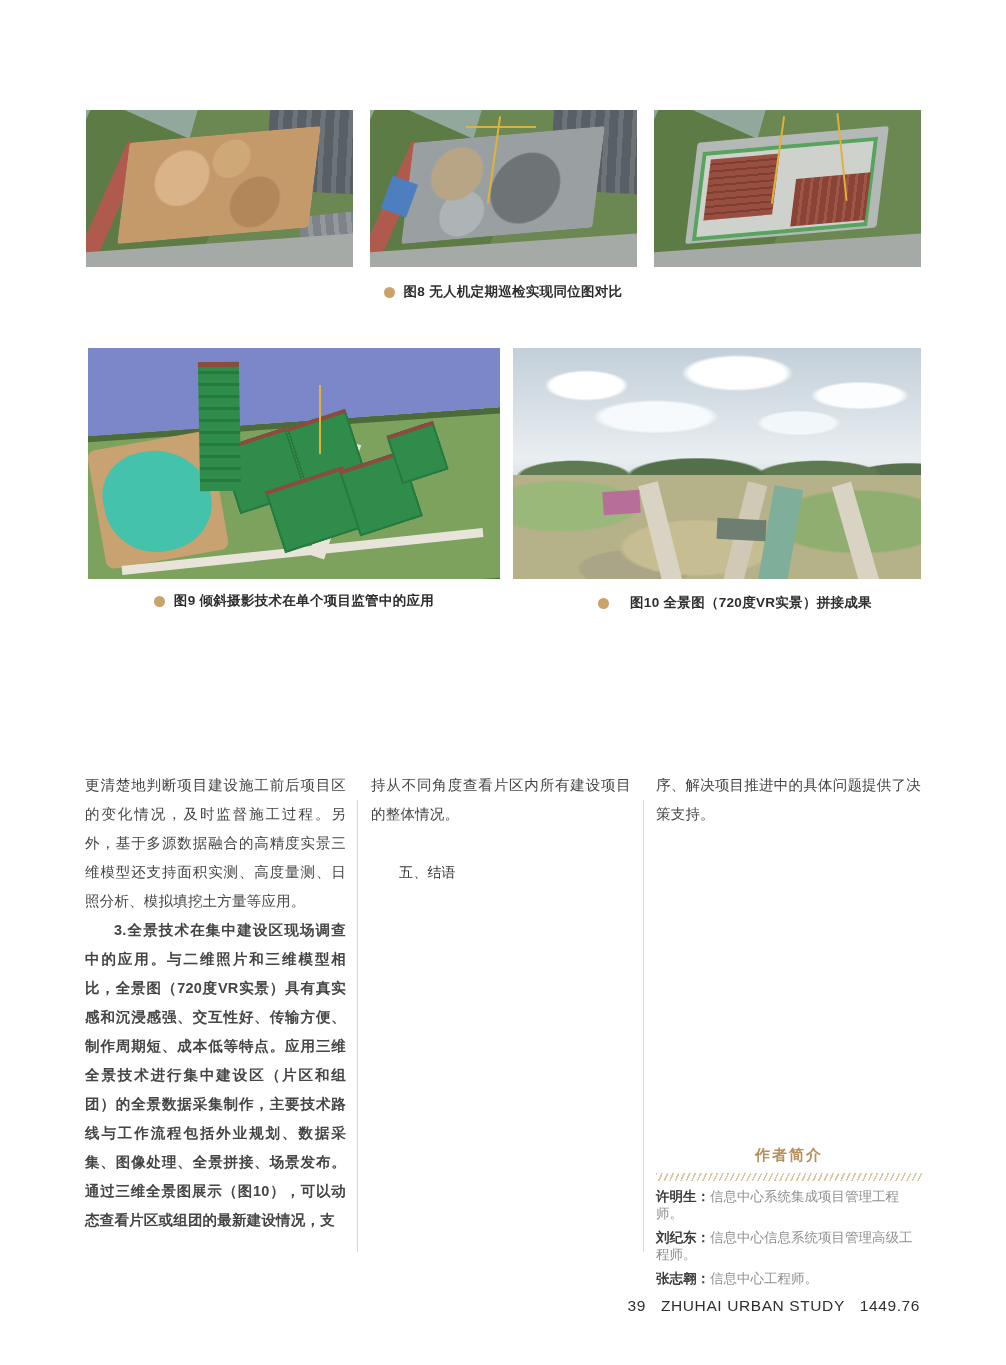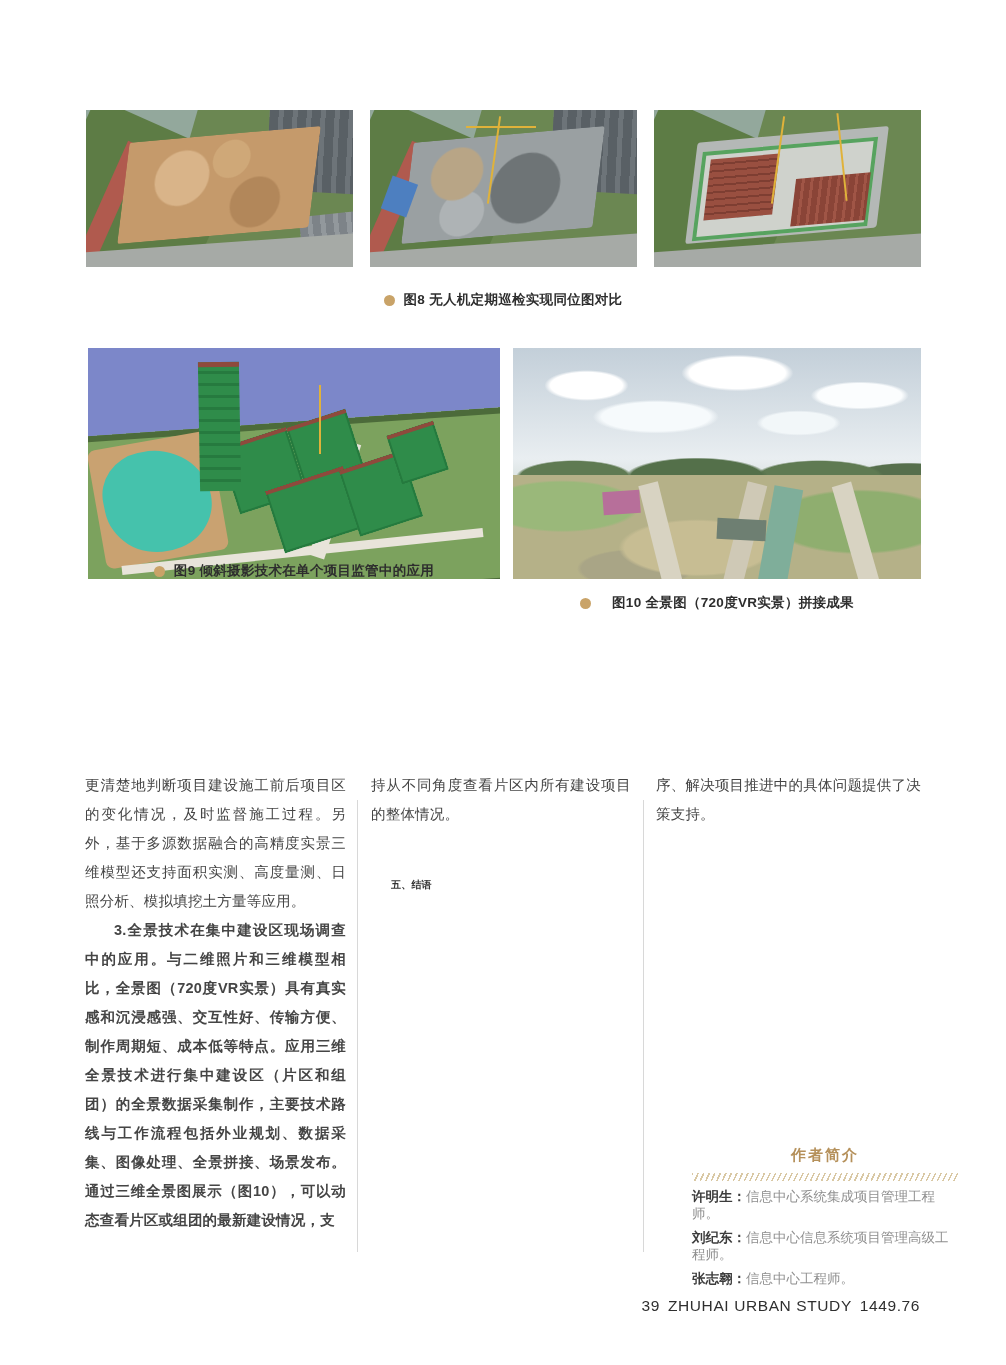--- a/index.html
+++ b/index.html
@@ -91,52 +91,52 @@
   .f10-water { left:62%; top:60%; width:7%; height:42%; background:#7fae9a; transform:rotate(10deg); }
   .f10-roadL { left:34%; top:58%; width:5%; height:50%; background:#d8d3c2; transform:rotate(-14deg); }
   .f10-roadR1 { left:54%; top:58%; width:5%; height:52%; background:#cfc9b6; transform:rotate(14deg); }
   .f10-roadR2 { left:82%; top:58%; width:5%; height:52%; background:#d8d3c2; transform:rotate(-16deg); }
   .f10-bldg { left:22%; top:62%; width:9%; height:10%; background:#b76f9a; transform:rotate(-4deg); }
   .f10-bldg2 { left:50%; top:74%; width:12%; height:9%; background:#6e7f72; transform:rotate(3deg); }
 
   
   .caption { position:absolute; display:flex; align-items:center; justify-content:center;
      font-size:13.5px; font-weight:bold; color:#2e2e2e; letter-spacing:0.3px; }
-  .cap8 { left:0; top:283px; width:1006px;margin-top:8px; }
-  .cap9 { left:88px; top:562px; width:412px;text-align:right; }
-  .cap10 { left:513px; top:594px; width:408px;gap:12px; }
+  .cap8 { left:0; top:283px; width:1006px; }
+  .cap9 { left:88px; top:592px; width:412px;text-align:right; }
+  .cap10 { left:531px; top:594px; width:408px;gap:12px; }
   .bullet { display:inline-block; width:11px; height:11px; border-radius:50%; background:#c9a368; margin-right:9px; flex:0 0 auto; }
 
   
   .col { position:absolute; top:771px; font-size:14.5px; line-height:29px; color:#454545;
      text-align:justify; letter-spacing:0.2px; }
   .col p { text-align:justify; }
   .col1 { left:85px; width:261px; }
   .col2 { left:371px; width:260px; }
   .col3 { left:656px; width:265px; }
   .indent { text-indent:2em;font-weight:bold; }
   .vdiv { position:absolute; top:800px; width:1px; height:452px; background:#d8d8d8; }
   .vd1 { left:357px; } .vd2 { left:643px; }
-  .sec-heading { font-weight:bold; font-size:10px; color:#333333; text-indent:2em;
-     margin-top:41px; margin-bottom:7px; line-height:29px; }
-
-  
-  .authors { position:absolute; left:692px; top:1146px; width:266px; }
+  .sec-heading { font-weight:normal; font-size:14px; color:#333333; text-indent:2em;
+     margin-top:29px; margin-bottom:7px; line-height:29px; }
+
+  
+  .authors { position:absolute; left:656px; top:1146px; width:266px; }
   .authors-heading { text-align:center; color:#b5905a; font-weight:bold; font-size:15px; letter-spacing:2px; }
   .hatch { margin-top:8px; height:8px;
      background:repeating-linear-gradient(115deg, #d9c8a4 0 1.5px, #ffffff 1.5px 5px); }
   .author-row { margin-top:7px; font-size:13.5px; line-height:17px; }
   .author-row .aname { font-weight:bold; color:#3c3c3c; }
   .author-row .adesc { color:#8f8f8f; }
 
   
   .footer { position:absolute; top:1297px; right:86px; font-size:15.5px; color:#2f2f2f;
      letter-spacing:0.6px; font-weight:500; }
   .footer span { display:inline-block; }
-  .footer .gap { margin-left:3px; }
+  .footer .gap { margin-left:10px; }
 </style>
 </head>
 <body>
 
 <div class="page">
 
   <div class="ph ph-top ph1">
     <div class="base-green"></div>
     <div class="water"></div>
     <div class="treeband"></div>

